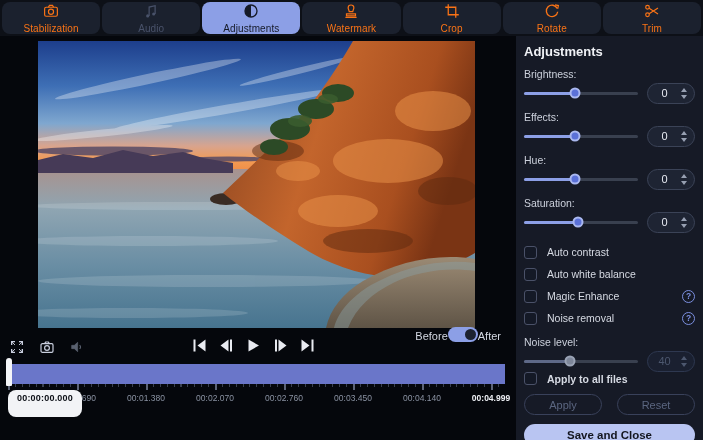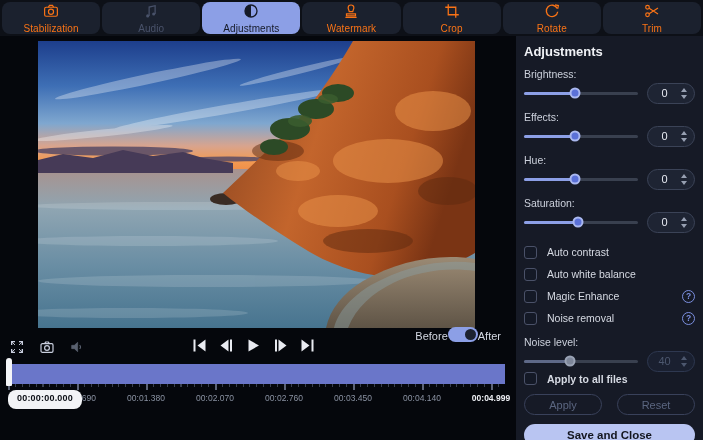--- a/index.html
+++ b/index.html
@@ -37,21 +37,21 @@
   .playhead { position:absolute; left:6px; top:322px; width:6px; height:28px; background:#f4f5f8; border-radius:3px 3px 1px 1px; z-index:3; cursor:grab; }
   .ruler { position:absolute; left:8px; top:348px; width:497px; height:7px; }
   .ruler .minor { position:absolute; inset:0 0 auto 0; height:3px;
       background:repeating-linear-gradient(90deg,#3a4150 0 1px,transparent 1px 6.9px); }
   .ruler .major { position:absolute; inset:0 0 auto 0; height:6px;
       background:repeating-linear-gradient(90deg,#5d6478 0 2px,transparent 2px 69px); }
   .stamps { position:absolute; left:8px; top:354px; width:497px; height:16px; font-size:8.5px; color:#8a92a2; }
   .stamp { position:absolute; transform:translateX(-50%); white-space:nowrap; top:3px; }
   .stamp.last { color:#eef0f5; font-weight:bold; }
   .cur-badge { position:absolute; left:0; top:0; background:#f2f3f6; color:#0c0f16; font-weight:bold;
-      font-size:9px; border-radius:8px; padding:3px 9px 6px; z-index:4; letter-spacing:.2px; }
+      font-size:9px; border-radius:8px; padding:3px 9px 14px; z-index:4; letter-spacing:.2px; }
 
   
   .panel { width:188px; background:#161a26; border-left:1px solid #05070c;
            display:flex; flex-direction:column; padding:6px 8px 6px 8px; }
   .panel-title { font-size:13px; font-weight:bold; color:#f0f2f6; margin:2px 0 2px; }
   .grp-label { font-size:10.5px; color:#ccd1dc; margin-top:7px; }
   .grp-row { display:flex; align-items:center; margin-top:2px; height:22px; }
   .slider { flex:1; height:14px; position:relative; margin-right:9px; cursor:pointer; }
   .slider .track { position:absolute; left:0; right:0; top:6px; height:3px; border-radius:2px; background:#39404f; }
   .slider .fill { position:absolute; left:0; top:6px; height:3px; border-radius:2px; background:#8c9fe6; }

